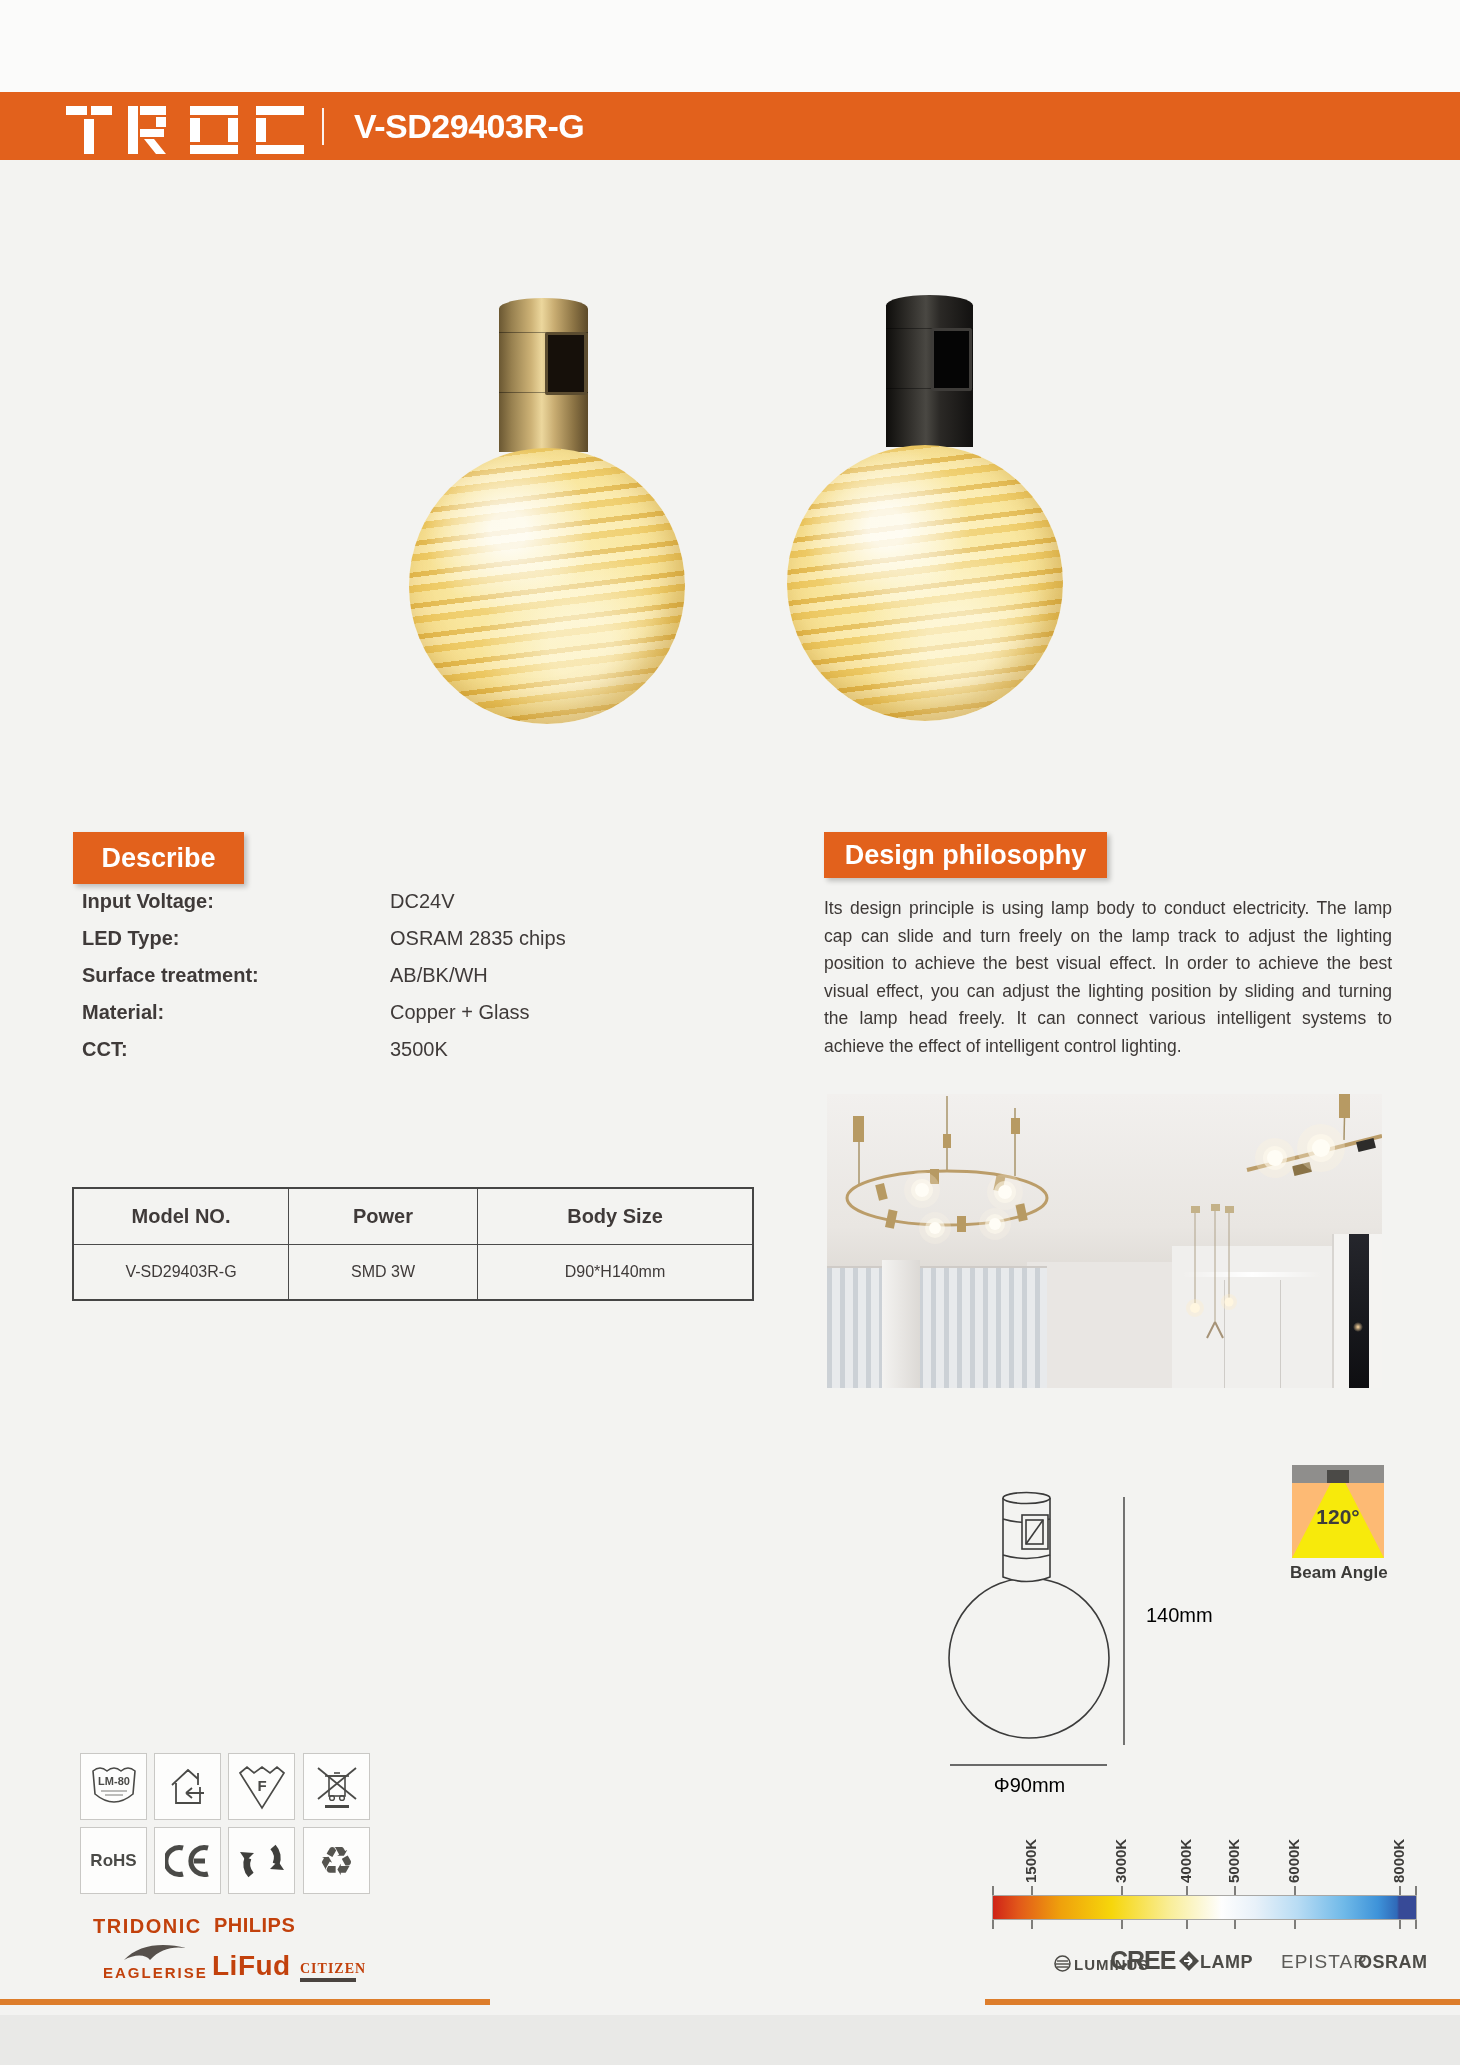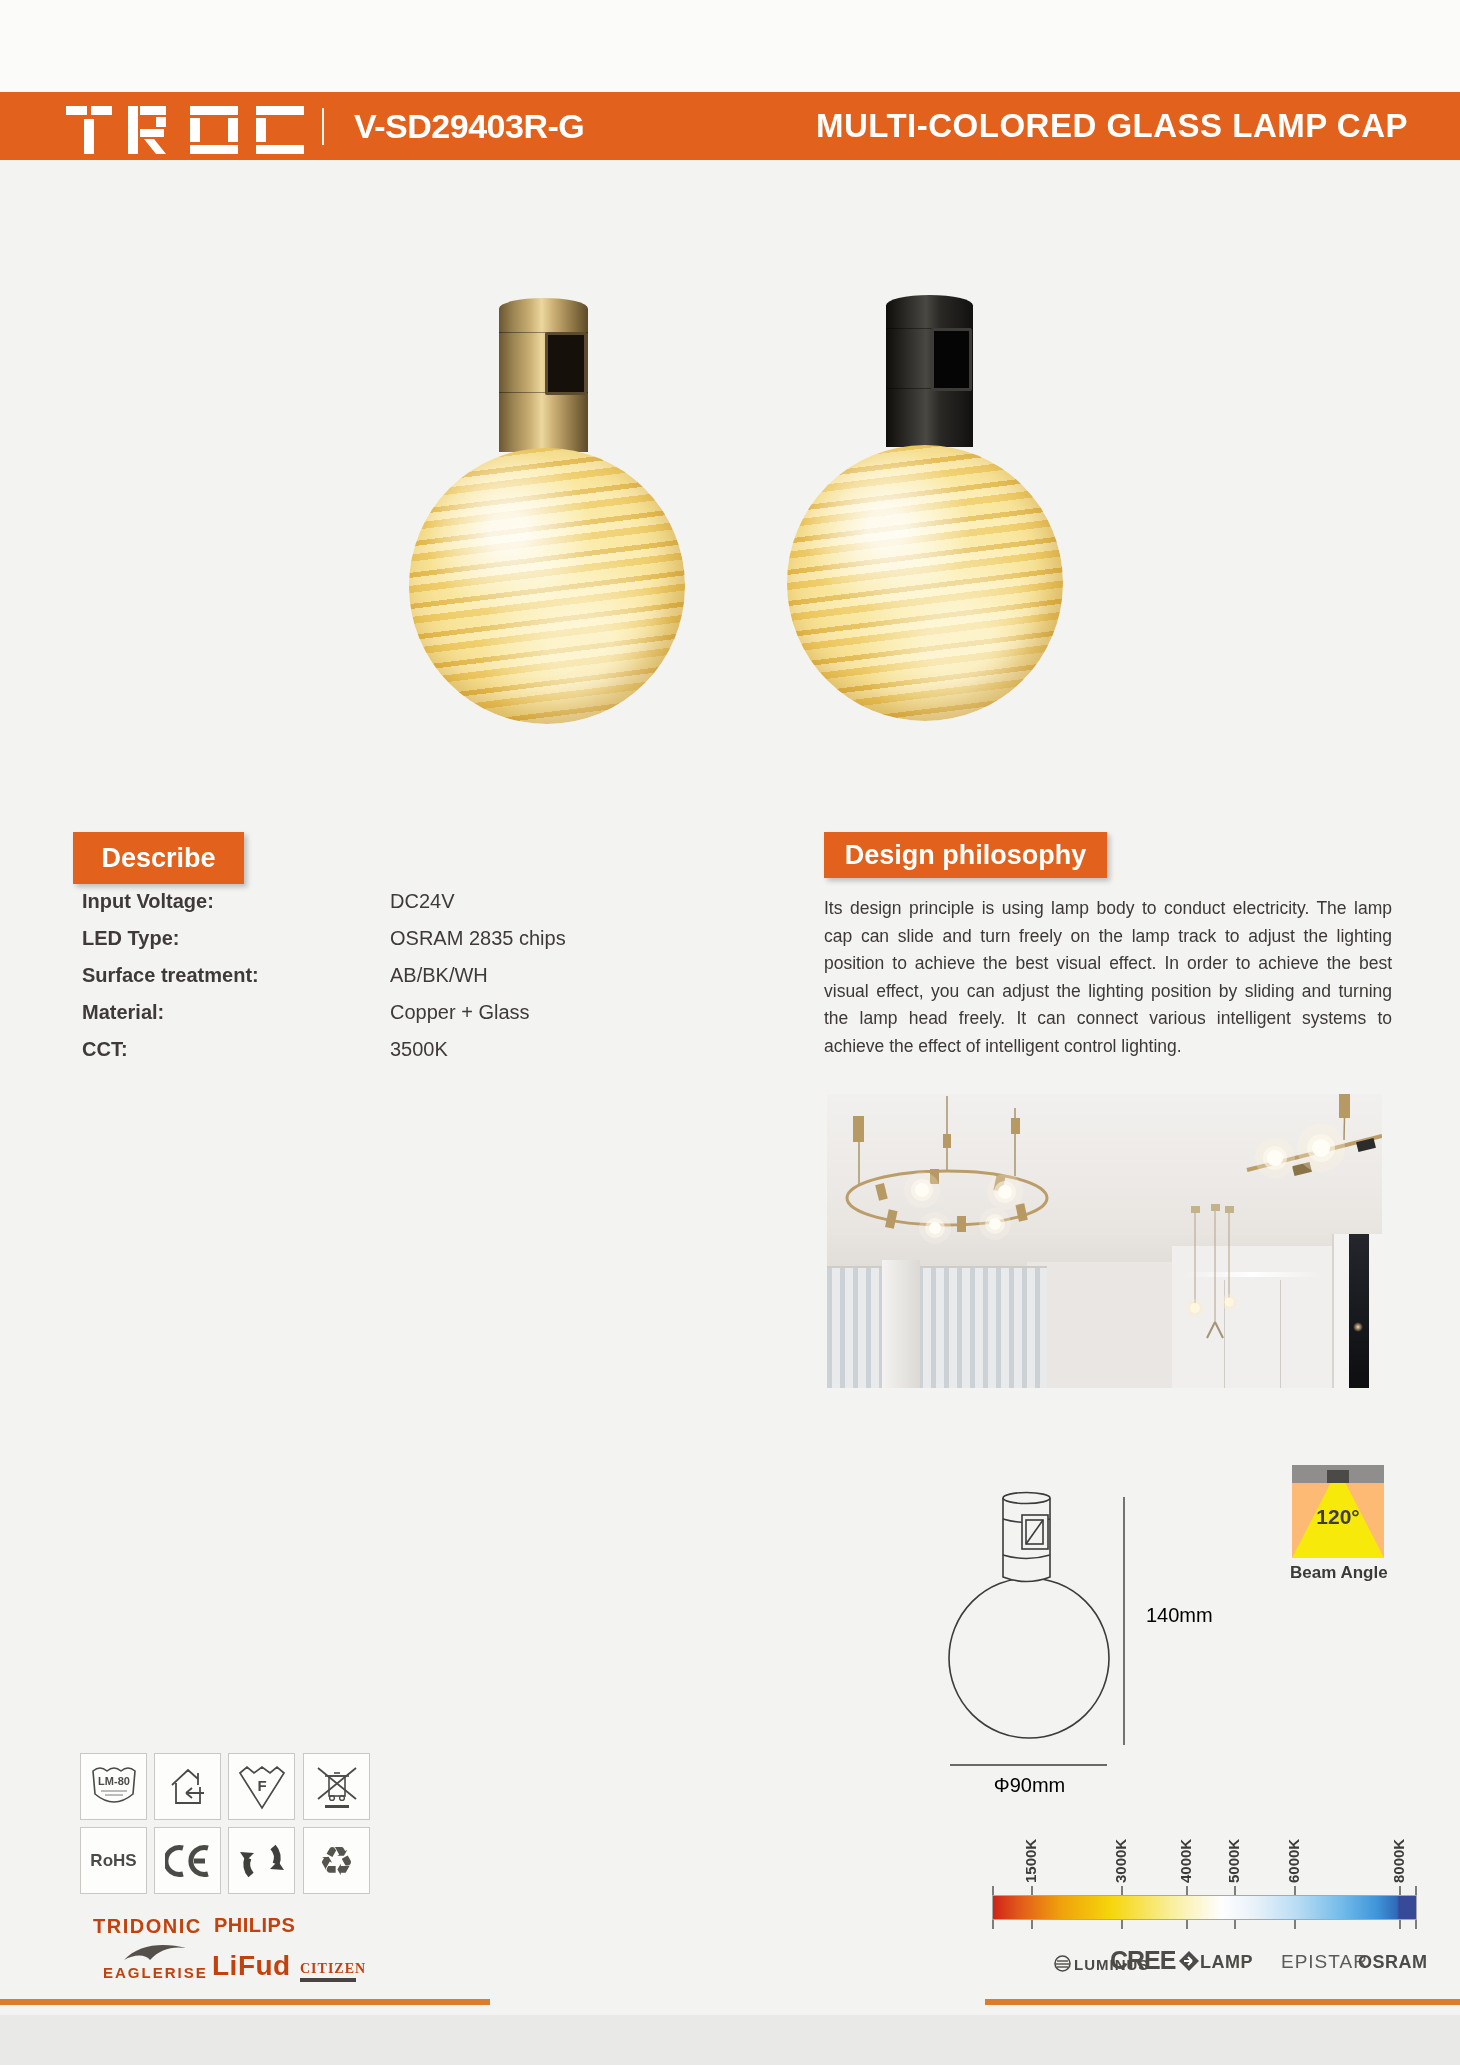--- a/index.html
+++ b/index.html
@@ -160,21 +160,20 @@
           <rect x="124" y="40" width="48" height="9"></rect>
         <rect x="124" y="13" width="10" height="24"></rect>
           <rect x="162" y="13" width="10" height="24"></rect>
         <rect x="190" y="1" width="48" height="9"></rect>
           <rect x="190" y="40" width="48" height="9"></rect>
         <rect x="190" y="13" width="10" height="24"></rect>
       </g>
     </svg>
     <div class="hdr-divider"></div>
     <div class="hdr-model">V-SD29403R-G</div>
-    <div class="hdr-title">MULTI-COLORED GLASS LAMP CAP</div>
   </div>
 
   <div>
     <div class="cap cap-brass">
       <div class="cap-seam" style="top:22%;"></div>
       <div class="cap-seam" style="top:61%;"></div>
       <div class="cap-window"></div>
     </div>
     <div class="globe globe-left"></div>
   </div>
@@ -202,20 +201,34 @@
       <span class="lbl">Material:</span><span class="val">Copper + Glass</span>
     </div>
     <div class="spec-row">
       <span class="lbl">CCT:</span><span class="val">3500K</span>
     </div>
   </div>
 
   <div class="badge badge-philosophy">Design philosophy</div>
   <div class="phil-text">Its design principle is using lamp body to conduct electricity. The lamp cap can slide and turn freely on the lamp track to adjust the lighting position to achieve the best visual effect. In order to achieve the best visual effect, you can adjust the lighting position by sliding and turning the lamp head freely. It can connect various intelligent systems to achieve the effect of intelligent control lighting.</div>
 
+  <table class="spec-table">
+    <tbody>
+        <tr>
+      <th class="col-model">Model NO.</th>
+      <th class="col-power">Power</th>
+      <th class="col-size">Body Size</th>
+    </tr>
+    <tr>
+      <td>V-SD29403R-G</td>
+      <td>SMD 3W</td>
+      <td>D90*H140mm</td>
+    </tr>
+  </tbody>
+    </table>
 
   <div class="photo">
     <div class="ph-backwall"></div>
     <div class="ph-curtain"></div>
     <div class="ph-column"></div>
     <div class="ph-cabinet">
       <div class="ph-cab-glow"></div>
       <div class="ph-cab-seam" style="left:52px;"></div>
       <div class="ph-cab-seam" style="left:108px;"></div>
     </div>

